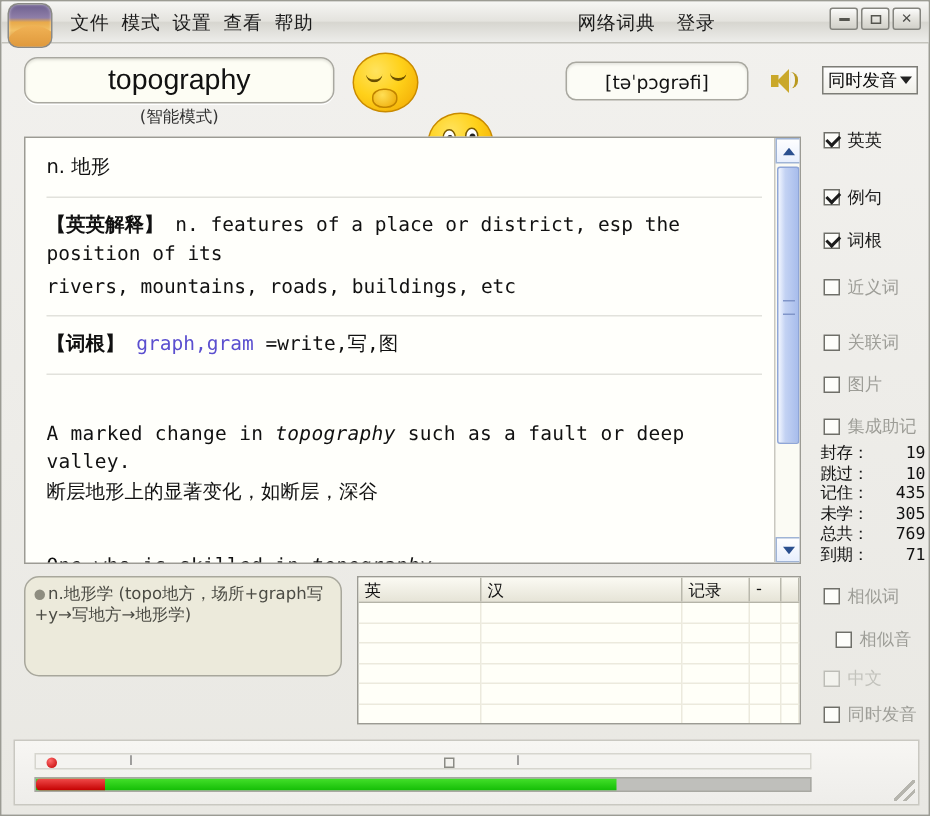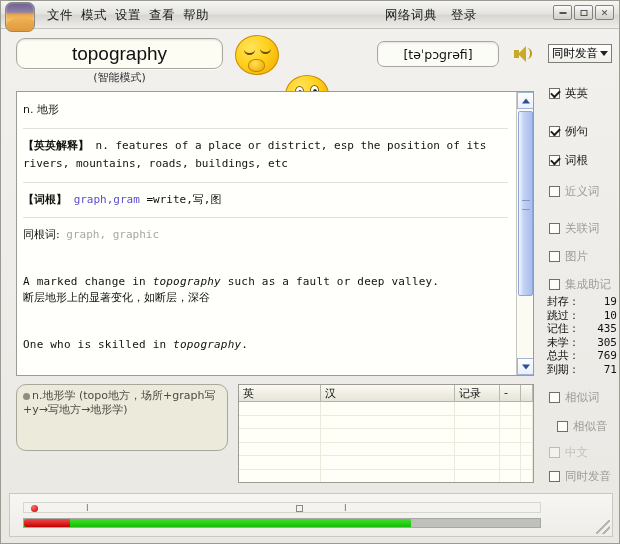--- a/index.html
+++ b/index.html
@@ -165,23 +165,23 @@
   
   #defpanel {
     position: absolute; left: 15px; top: 90px;
     width: 518px; height: 285px;
     background: #fffffb;
     border: 1px solid #9c9b94;
     overflow: hidden;
   }
   #defcontent {
     position: absolute; left: 0; top: 0; right: 17px; bottom: 0;
-    padding: 10px 8px 0 6px;
+    padding: 10px 8px 0 14px;
     font-family: "DejaVu Sans Mono", monospace;
-    font-size: 11px;
+    font-size: 13px;
     color: #111;
     line-height: 1.5;
     overflow: hidden;
   }
   .cn { font-family: "DejaVu Sans", sans-serif; }
   .sep { border-top: 1px solid #e2e2dc; margin: 9px 0 9px 0; }
   .tag { font-family: "DejaVu Sans", sans-serif; font-weight: bold; }
   .root { color: #5b4fcf; }
   .gray { color: #a9a9a2; }
   .ital { font-style: italic; }
@@ -441,24 +441,20 @@
 
       <div class="sep"></div>
 
       <div class="blk">
         <span class="tag">【词根】</span>
         <span class="root">graph,gram</span><span> =write,写,图</span>
       </div>
 
       <div class="sep"></div>
 
-      <div class="blk">
-        <span class="cn">同根词:</span>
-        <span class="gray">graph, graphic</span>
-      </div>
 
       <div class="sep" style="border:none; height:12px;"></div>
 
       <div class="exen">
         <span>A marked change in </span><span class="ital">topography</span><span> such as a fault or deep valley.</span>
       </div>
       <div class="cn">断层地形上的显著变化，如断层，深谷</div>
 
       <div class="sep" style="border:none; height:12px;"></div>
 

